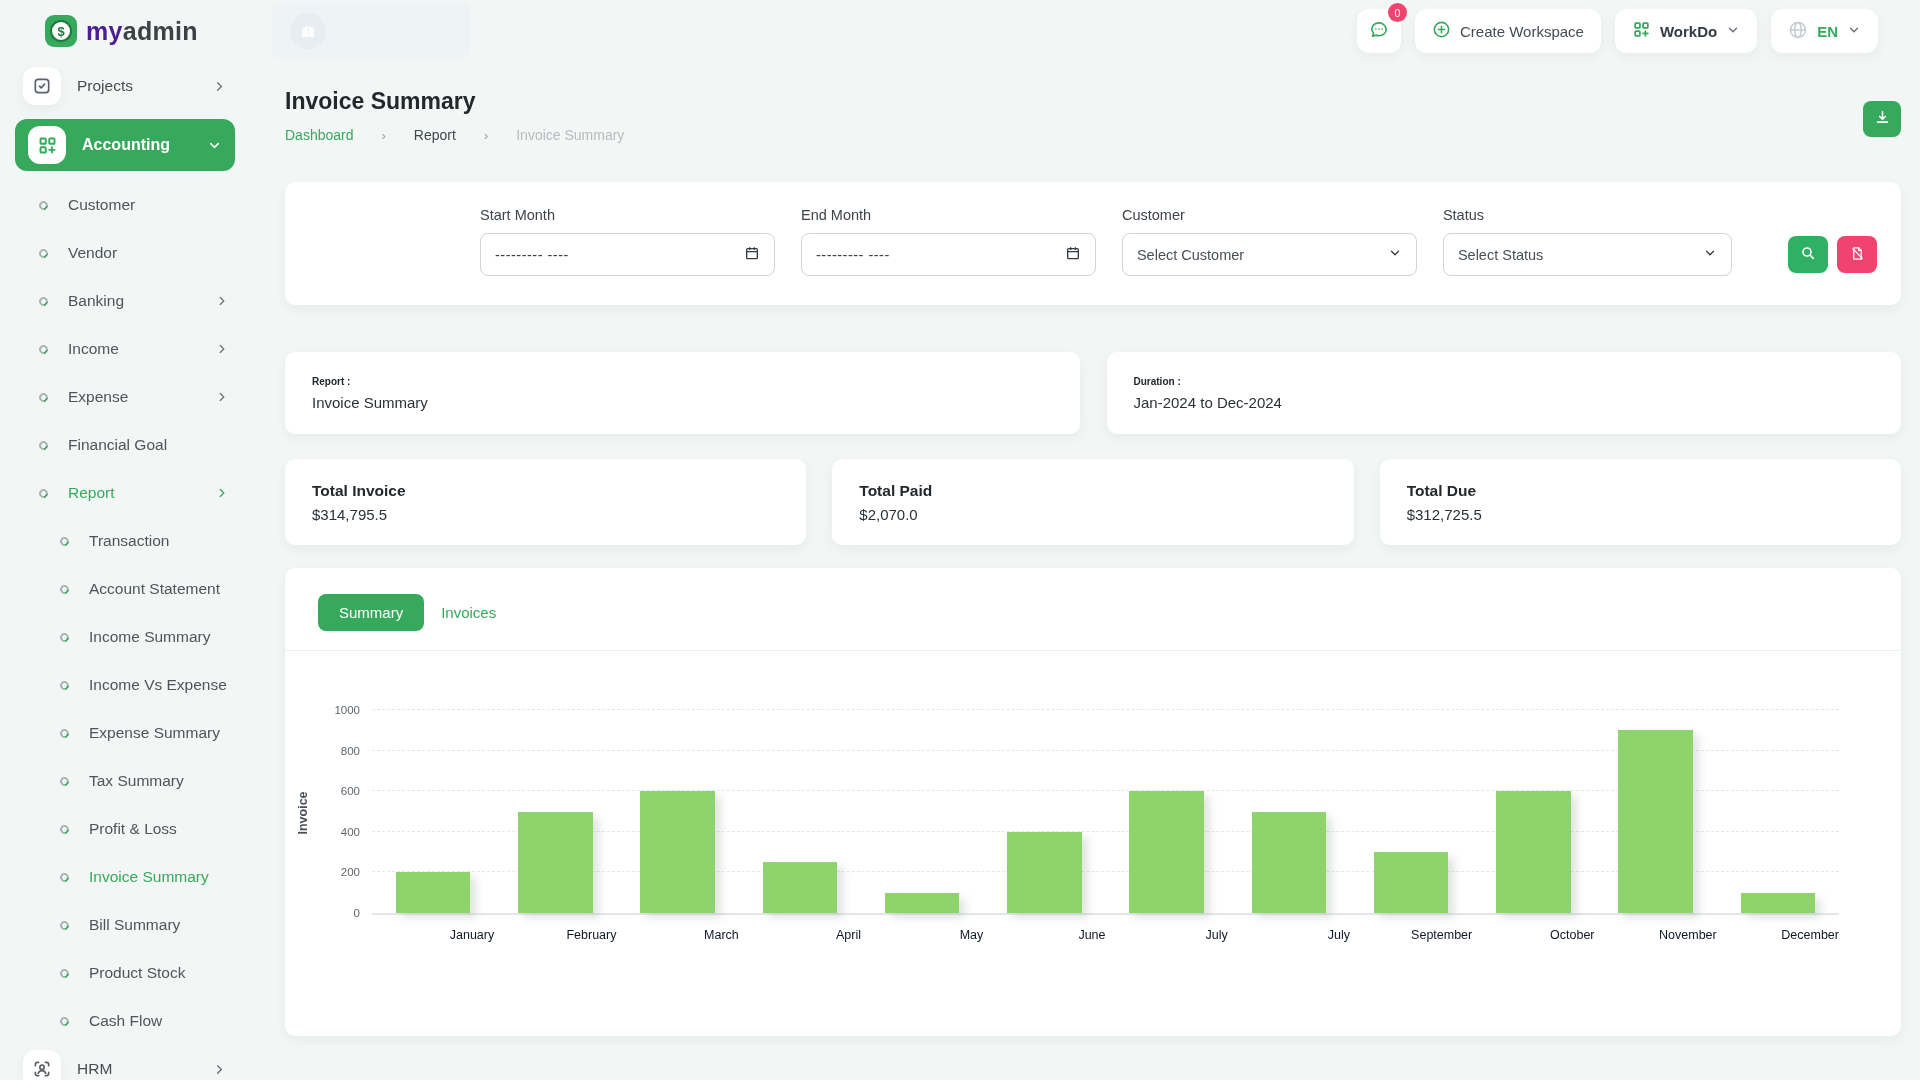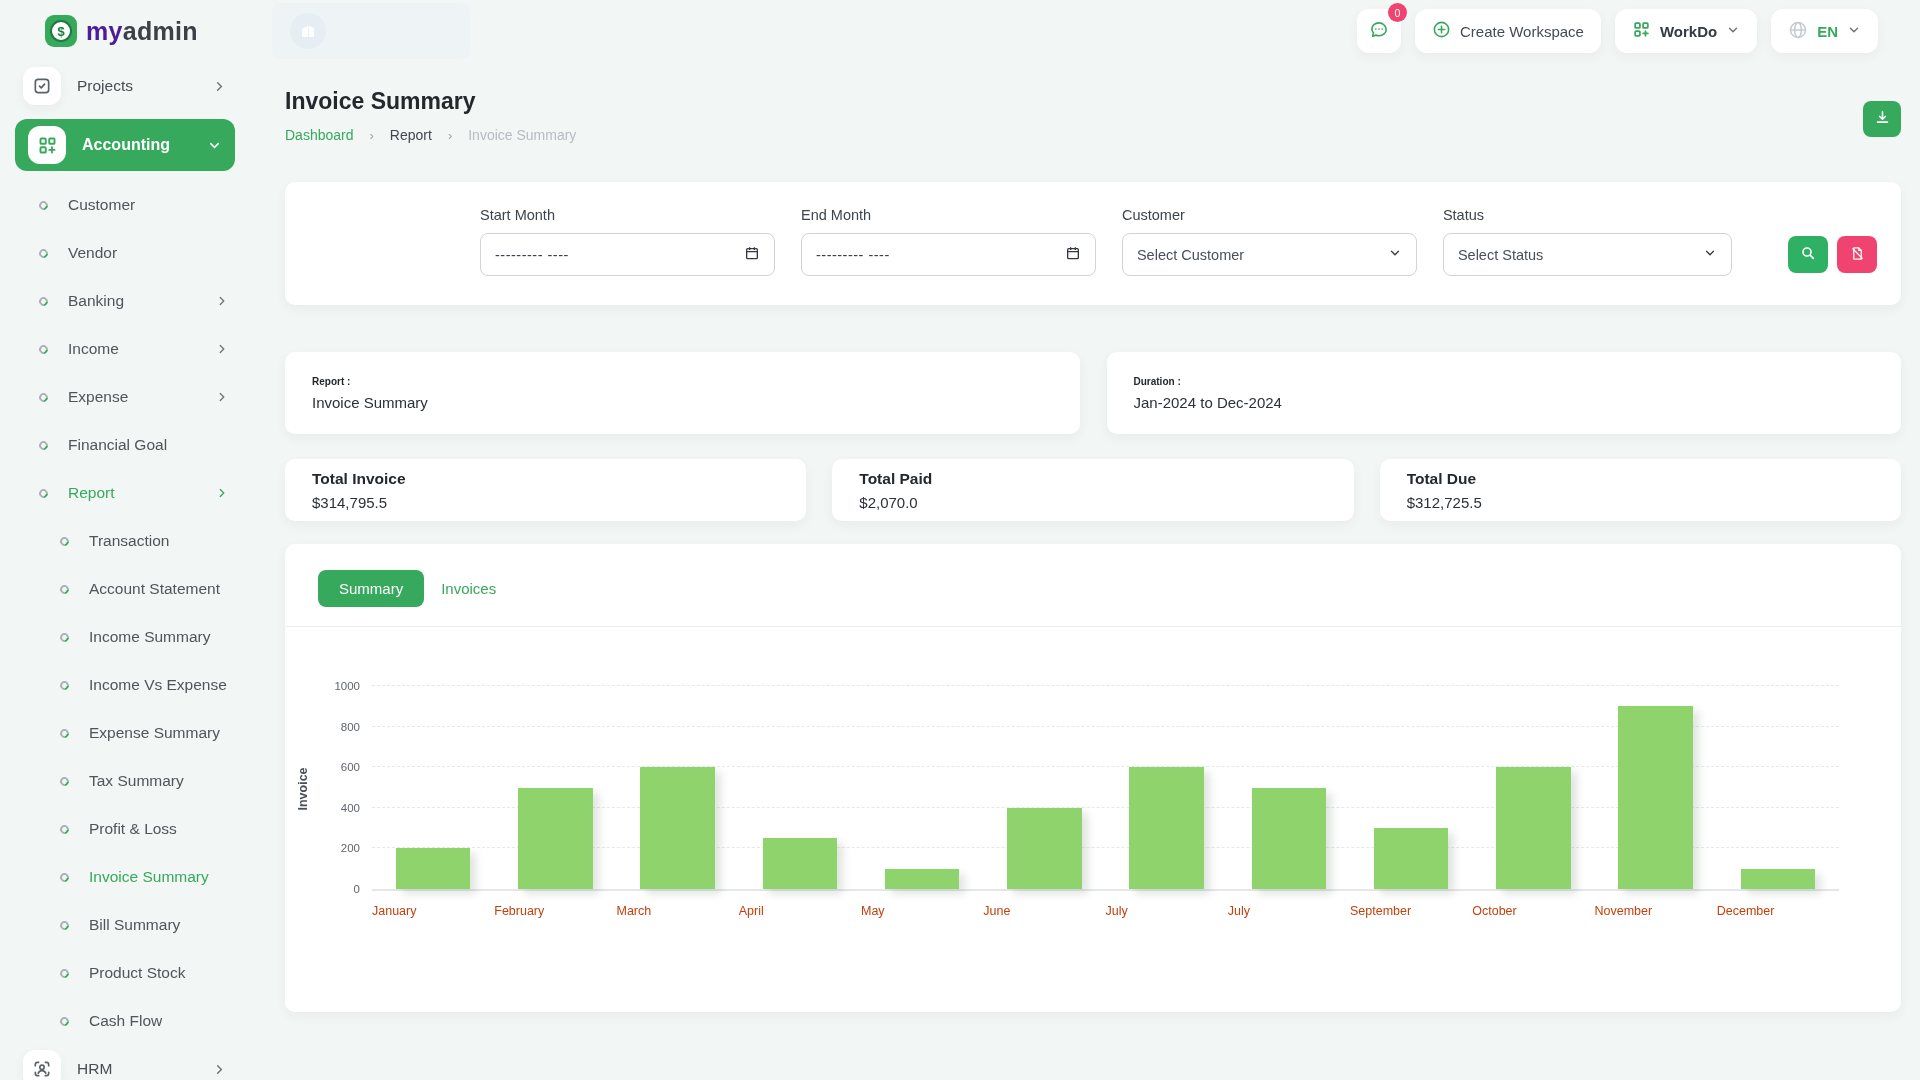--- a/index.html
+++ b/index.html
@@ -45,21 +45,21 @@
   .nav-item .bullet{width:9px;height:9px;border-radius:50%;border:2px solid #a9b0b6;border-bottom-color:var(--green);transform:rotate(-45deg);margin-right:20px;flex:none;}
   .nav-item .chev{margin-left:auto;margin-right:6px;color:#6b7177;display:flex;}
   .nav-item.sub{padding-left:45px;}
   .nav-item.active{color:var(--green);}
   .nav-item.active .bullet{border-color:#7d8archived;}
 
   
   .main{position:absolute;left:285px;top:62px;width:1616px;}
   .page-head{display:flex;justify-content:space-between;padding-top:26px;}
   h1{font-size:23px;font-weight:700;color:#23282d;}
-  .breadcrumb{display:flex;align-items:center;gap:16px;margin-top:12px;font-size:14px;}
+  .breadcrumb{display:flex;align-items:center;gap:28px;margin-top:12px;font-size:14px;}
   .breadcrumb a{color:var(--green);text-decoration:none;cursor:pointer;}
   .breadcrumb .sep{color:#9aa1a8;font-size:13px;}
   .breadcrumb .mid{color:#3f464d;}
   .breadcrumb .cur{color:#b6bcc2;}
   .dl-btn{width:38px;height:36px;margin-top:13px;border:none;border-radius:8px;background:var(--green);display:flex;align-items:center;justify-content:center;cursor:pointer;}
 
   .card{background:#fff;border-radius:10px;box-shadow:var(--card-shadow);}
 
   .filter-card{margin-top:39px;padding:25px 24px 29px 195px;display:flex;gap:26px;}
   .f-group{width:302px;}
@@ -71,42 +71,42 @@
   .sq-btn{width:40px;height:37px;border:none;border-radius:8px;display:flex;align-items:center;justify-content:center;cursor:pointer;}
   .sq-btn.green{background:#2eb065;}
   .sq-btn.pink{background:var(--pink);}
 
   .two-col{margin-top:47px;display:grid;grid-template-columns:1fr 1fr;gap:27px;}
   .info-card{height:82px;display:flex;flex-direction:column;justify-content:center;padding:0 27px;}
   .info-card .lbl{font-size:10px;font-weight:700;color:#23282d;}
   .info-card .val{font-size:15px;color:#2b3137;margin-top:7px;}
 
   .three-col{margin-top:25px;display:grid;grid-template-columns:1fr 1fr 1fr;gap:26px;}
-  .total-card{height:62px;display:flex;flex-direction:column;justify-content:center;padding:0 27px;}
+  .total-card{height:86px;display:flex;flex-direction:column;justify-content:center;padding:0 27px;}
   .total-card .lbl{font-size:15.5px;font-weight:700;color:#23282d;}
   .total-card .val{font-size:15px;color:#2b3137;margin-top:6px;}
 
   .chart-card{margin-top:23px;height:468px;}
   .tabs{padding:26px 0 0 33px;display:flex;align-items:center;gap:17px;}
   .tab{border:none;background:none;font-size:15px;cursor:pointer;}
   .tab.active{background:var(--green);color:#fff;padding:10px 21px;border-radius:8px;}
   .tab.link{color:var(--green);}
   .chart-divider{margin-top:19px;border-top:1px solid #edf0f2;}
   .chart-area{position:relative;padding:59px 62px 0 37px;}
   .y-label-wrap{position:absolute;left:6px;top:59px;height:205px;width:24px;display:flex;align-items:center;justify-content:center;}
   .y-label-wrap span{transform:rotate(-90deg);white-space:nowrap;font-size:12.5px;font-weight:700;color:#4a5057;}
   .plot{position:relative;height:205px;margin-left:50px;border-bottom:2px solid #e3e7ea;}
   .gridline{position:absolute;left:0;right:0;height:0;border-top:1px dashed #e5e8eb;}
   .gridline.zero{border-top:none;}
   .ytick{position:absolute;left:-12px;top:0;transform:translate(-100%,-50%);font-size:11.5px;color:#5f666d;}
   .bars{position:absolute;left:0;right:0;top:0;bottom:0;display:flex;align-items:flex-end;z-index:1;}
   .slot{flex:1;display:flex;justify-content:center;align-items:flex-end;height:100%;}
   .bar{width:61%;box-shadow:6px 5px 8px rgba(90,110,90,.18);}
   .x-labels{display:flex;margin-left:50px;margin-top:13px;}
-  .xlab{flex:1;text-align:left;font-size:12.5px;color:#c2410c;}
+  .xlab{flex:1;text-align:right;font-size:12.5px;color:#0f172a;}
   .x-title{margin-left:50px;text-align:center;margin-top:15px;font-size:13px;font-weight:700;color:#4a5057;}
 </style>
 </head>
 <body>
 
 <div class="app">
 
   <header class="topbar">
     <div class="logo">
       <div class="logo-mark">

